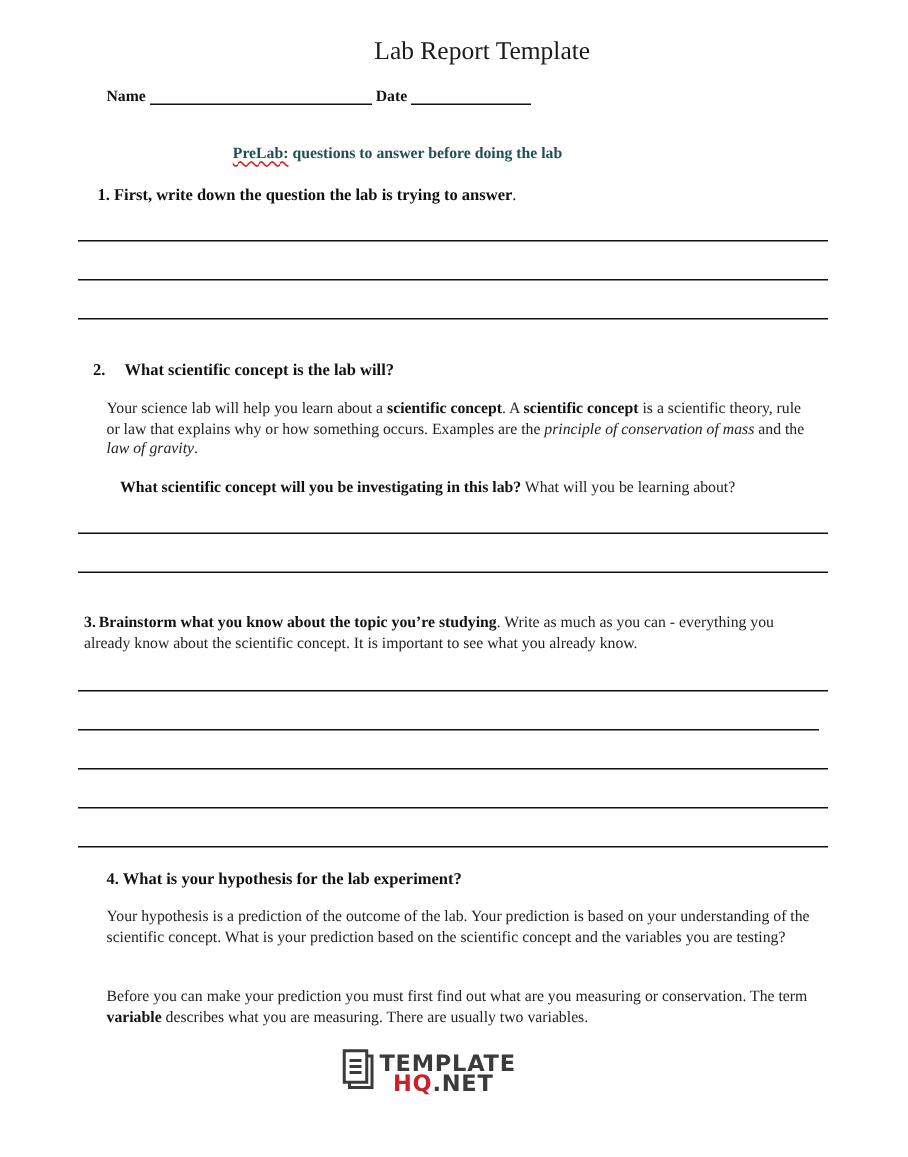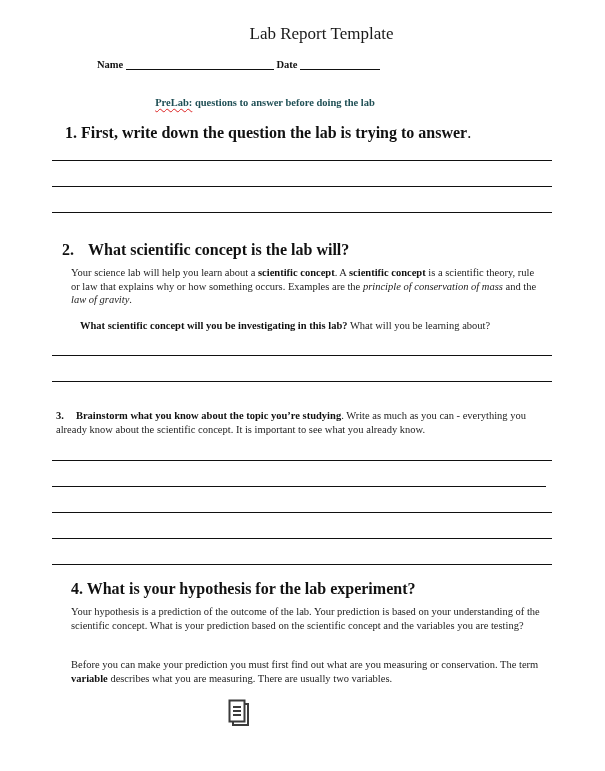--- a/index.html
+++ b/index.html
@@ -6,28 +6,28 @@
     body {
       width: 605px; height: 771px; position: relative; overflow: hidden;
       font-family: "Liberation Serif", "DejaVu Serif", serif;
       color: #111;
     }
     .abs { position: absolute; padding-left: 19px; }
     .title {
       left: 0; width: 605px; top: 24px; text-align: center;
       font-size: 17px; color: #1a1a1a;
     }
-    .namerow { left: 52px; top: 59px; font-size: 10.5px; font-weight: bold; white-space: nowrap; margin-left: 26px; }
+    .namerow { left: 52px; top: 59px; font-size: 10.5px; font-weight: bold; white-space: nowrap; }
     .namerow .blank { display: inline-block; border-bottom: 1px solid #111; vertical-align: bottom; height: 10px; }
     .prelab {
       left: 0; width: 492px; top: 97px; text-align: center;
       font-size: 10.5px; font-weight: bold; color: #1f4f55;
     }
     .prelab .spell { text-decoration: underline wavy #d22; text-decoration-thickness: 1px; text-underline-offset: 2px; }
-    .q { font-size: 16px; font-weight: bold; white-space: nowrap; }
+    .q { font-size: 11px; font-weight: bold; white-space: nowrap; }
     .para { font-size: 10.5px; line-height: 13.5px; color: #222; }
     .para b { color: #111; }
     .line { height: 0; border-top: 1.3px solid #111; }
     .logo { left: 209px; top: 699px; display: flex; align-items: center; }
     .logo-text {
       font-family: "DejaVu Sans", sans-serif; font-weight: bold;
       font-size: 15px; line-height: 13px; letter-spacing: 0.5px; margin-left: 3px;
     }
     .logo-text .l1 { color: #3b3b3b; }
     .logo-text .l2 { color: #3b3b3b; margin-left: 9px; }
@@ -57,21 +57,21 @@
 
 <div class="abs q" style="left:43px; top:241px;">
   <span>2.</span>
   <span style="margin-left:10px;">What scientific concept is the lab will?</span>
 </div>
 <div class="abs para" style="left:52px; top:266px; width:470px;"><span>Your science lab will help you learn about a </span><b>scientific concept</b><span>.  A </span><b>scientific concept</b><span> is a scientific theory, rule or law that explains why or how something occurs.  Examples are the </span><i>principle of conservation of mass</i><span> and the </span><i>law of gravity</i><span>.</span></div>
 <div class="abs para" style="left:61px; top:319px; width:480px; white-space:nowrap;"><b>What scientific concept will you be investigating in this lab?</b><span>  What will you be learning about?</span></div>
 <div class="abs line" style="left:52px; width:481px; top:355px;"></div>
 <div class="abs line" style="left:52px; width:481px; top:381px;"></div>
 
-<div class="abs para" style="left:37px; top:409px; width:490px;"><b>3.</b><b style="margin-left:12px;">Brainstorm what you know about the topic you’re studying</b><span>.  Write as much as you can - everything you already know about the scientific concept.  It is important to see what you already know.</span></div>
+<div class="abs para" style="left:37px; top:409px; width:490px;"><b>3.</b><b style="margin-left:2px;">Brainstorm what you know about the topic you’re studying</b><span>.  Write as much as you can - everything you already know about the scientific concept.  It is important to see what you already know.</span></div>
 <div class="abs line" style="left:52px; width:481px; top:460px;"></div>
 <div class="abs line" style="left:52px; width:475px; top:486px;"></div>
 <div class="abs line" style="left:52px; width:481px; top:512px;"></div>
 <div class="abs line" style="left:52px; width:481px; top:538px;"></div>
 <div class="abs line" style="left:52px; width:481px; top:564px;"></div>
 
 <div class="abs q" style="left:52px; top:580px;">
   <span>4.</span>
   <span style="margin-left:0;">What is your hypothesis for the lab experiment?</span>
 </div>
@@ -81,13 +81,17 @@
 <div class="abs logo">
   <span>
     <svg width="22" height="28" viewBox="0 0 22 28">
       <rect x="5" y="5" width="15" height="21" fill="#fff" stroke="#3b3b3b" stroke-width="2"></rect>
       <rect x="1.5" y="1.5" width="15" height="21" fill="#fff" stroke="#3b3b3b" stroke-width="2"></rect>
       <line x1="5" y1="8" x2="13" y2="8" stroke="#3b3b3b" stroke-width="2"></line>
       <line x1="5" y1="12" x2="13" y2="12" stroke="#3b3b3b" stroke-width="2"></line>
       <line x1="5" y1="16" x2="13" y2="16" stroke="#3b3b3b" stroke-width="2"></line>
     </svg>
   </span>
+  <div class="logo-text">
+    <div class="l1">TEMPLATE</div>
+    <div class="l2"><span class="red">HQ</span><span>.NET</span></div>
+  </div>
 </div>
 
 </body></html>

